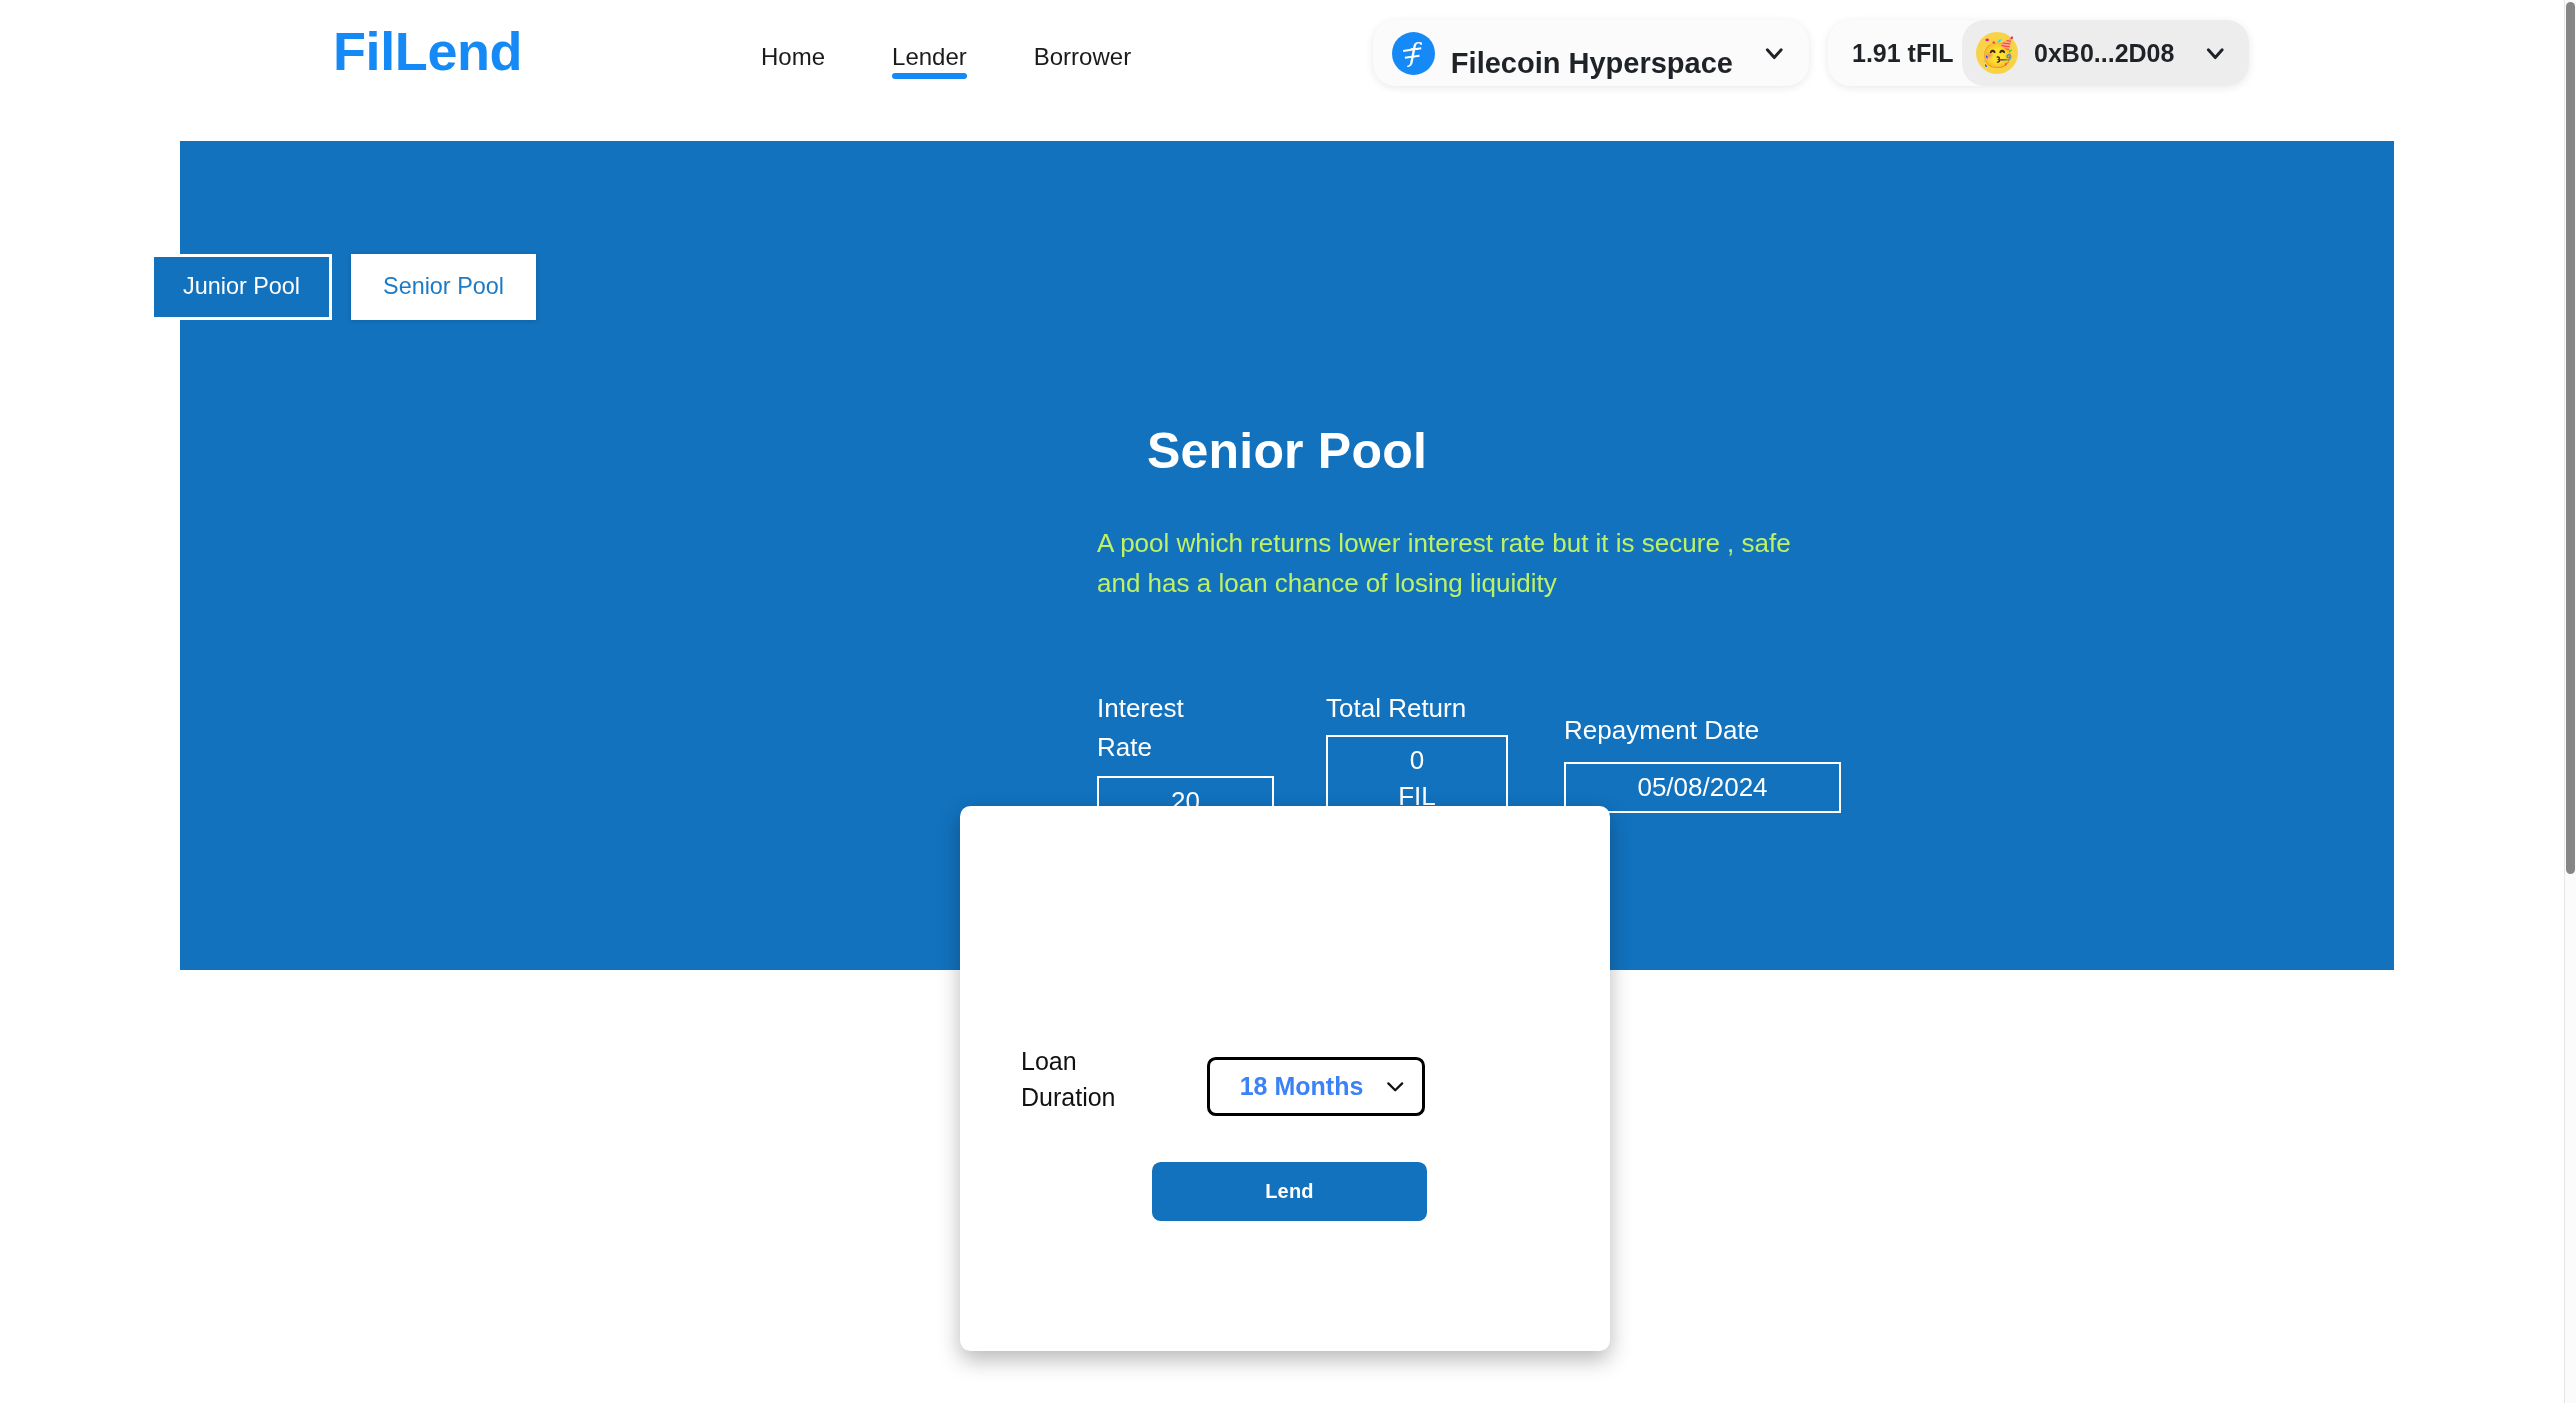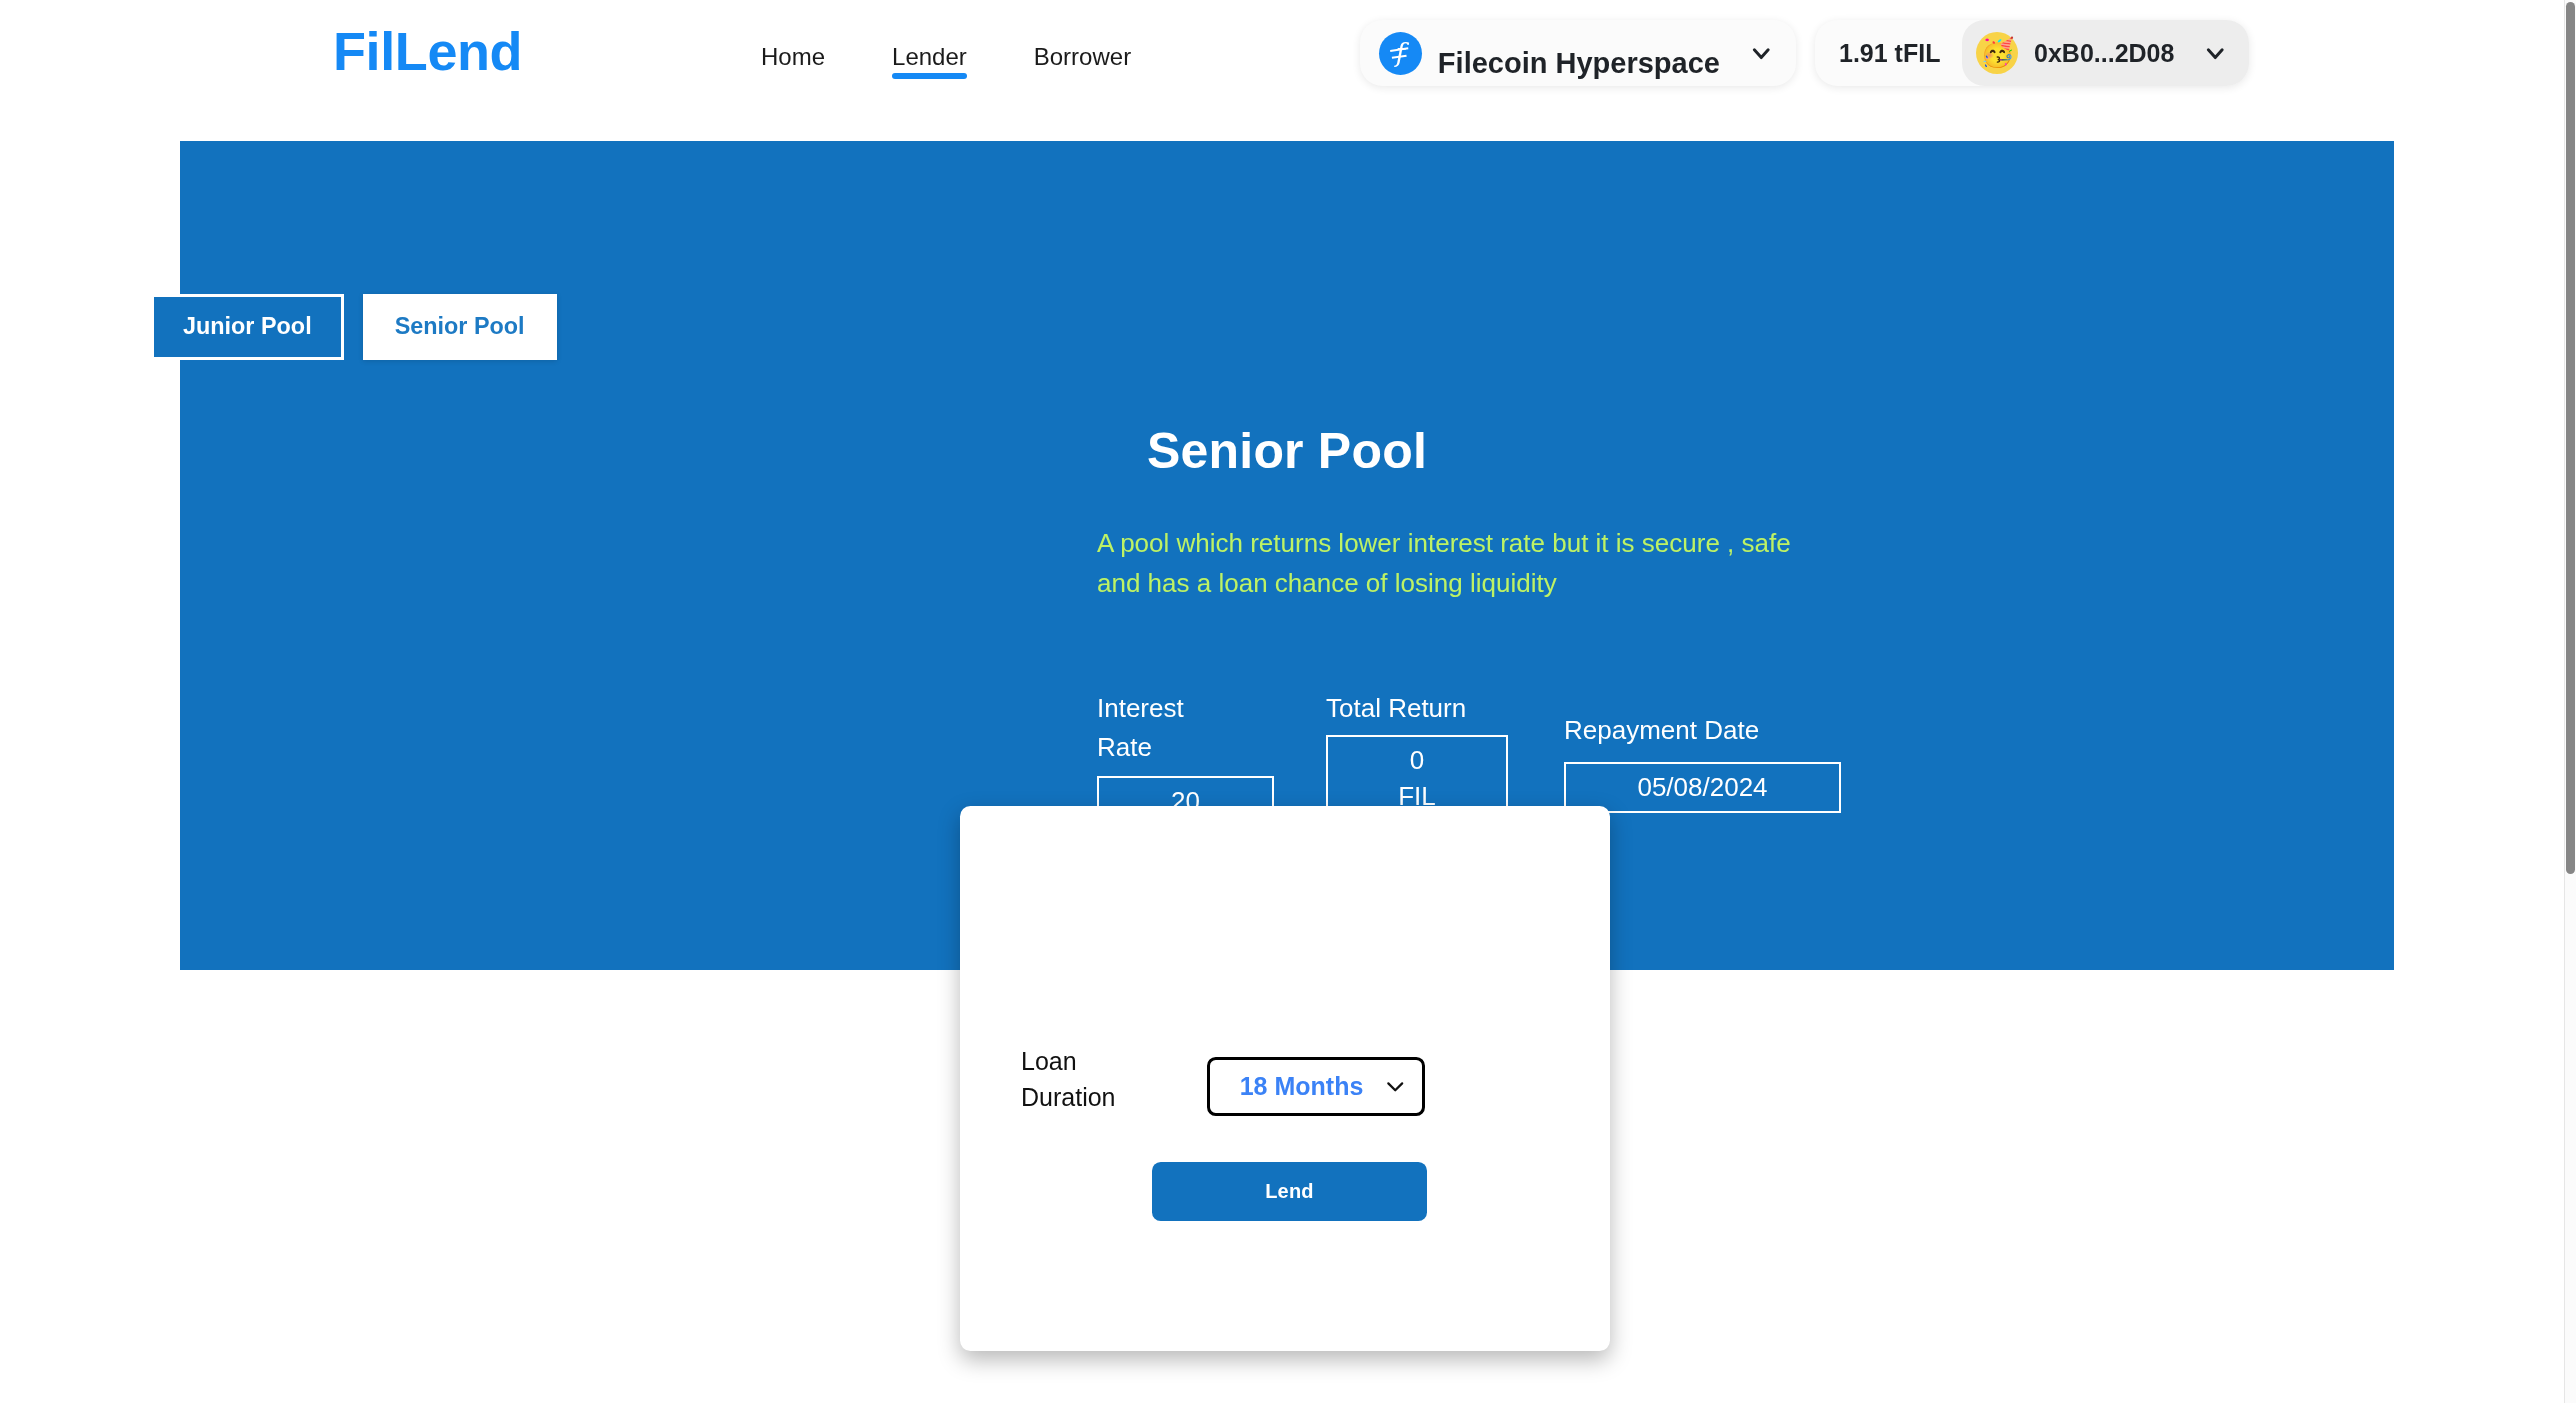--- a/index.html
+++ b/index.html
@@ -113,21 +113,21 @@
   .chev svg { display:block; }
   .pill-account {
     padding: 0 0 0 24px;
     gap: 0;
   }
   .balance {
     font-size: 25px;
     font-weight: bold;
     color: #1f2328;
     white-space: nowrap;
-    margin-right: 22px;
+    margin-right: 9px;
   }
   .acct-chip {
     display: flex;
     align-items: center;
     gap: 15.6px;
     background: #ededed;
     border-radius: 22.5px;
     height: 66px;
     padding: 0 22.5px 0 14px;
     box-sizing: border-box;
@@ -164,27 +164,26 @@
     position: absolute;
     left: 151px;
     top: 254px;
     display: flex;
     align-items: stretch;
     gap: 19px;
     z-index: 3;
   }
   .pool-tab {
     font-size: 23.4px;
-    font-weight: bold;
+    font-weight: normal;
     padding: 17.3px 29px;
     line-height: 1.1;
     white-space: nowrap;
     cursor: pointer;
     box-sizing: border-box;
-    margin-top: 40px;
   }
   .pool-tab.inactive {
     background: #1272be;
     color: #ffffff;
     border: 3.5px solid #ffffff;
   }
   .pool-tab.active {
     background: #ffffff;
     color: #1d7ac4;
     border: 3.5px solid #ffffff;

